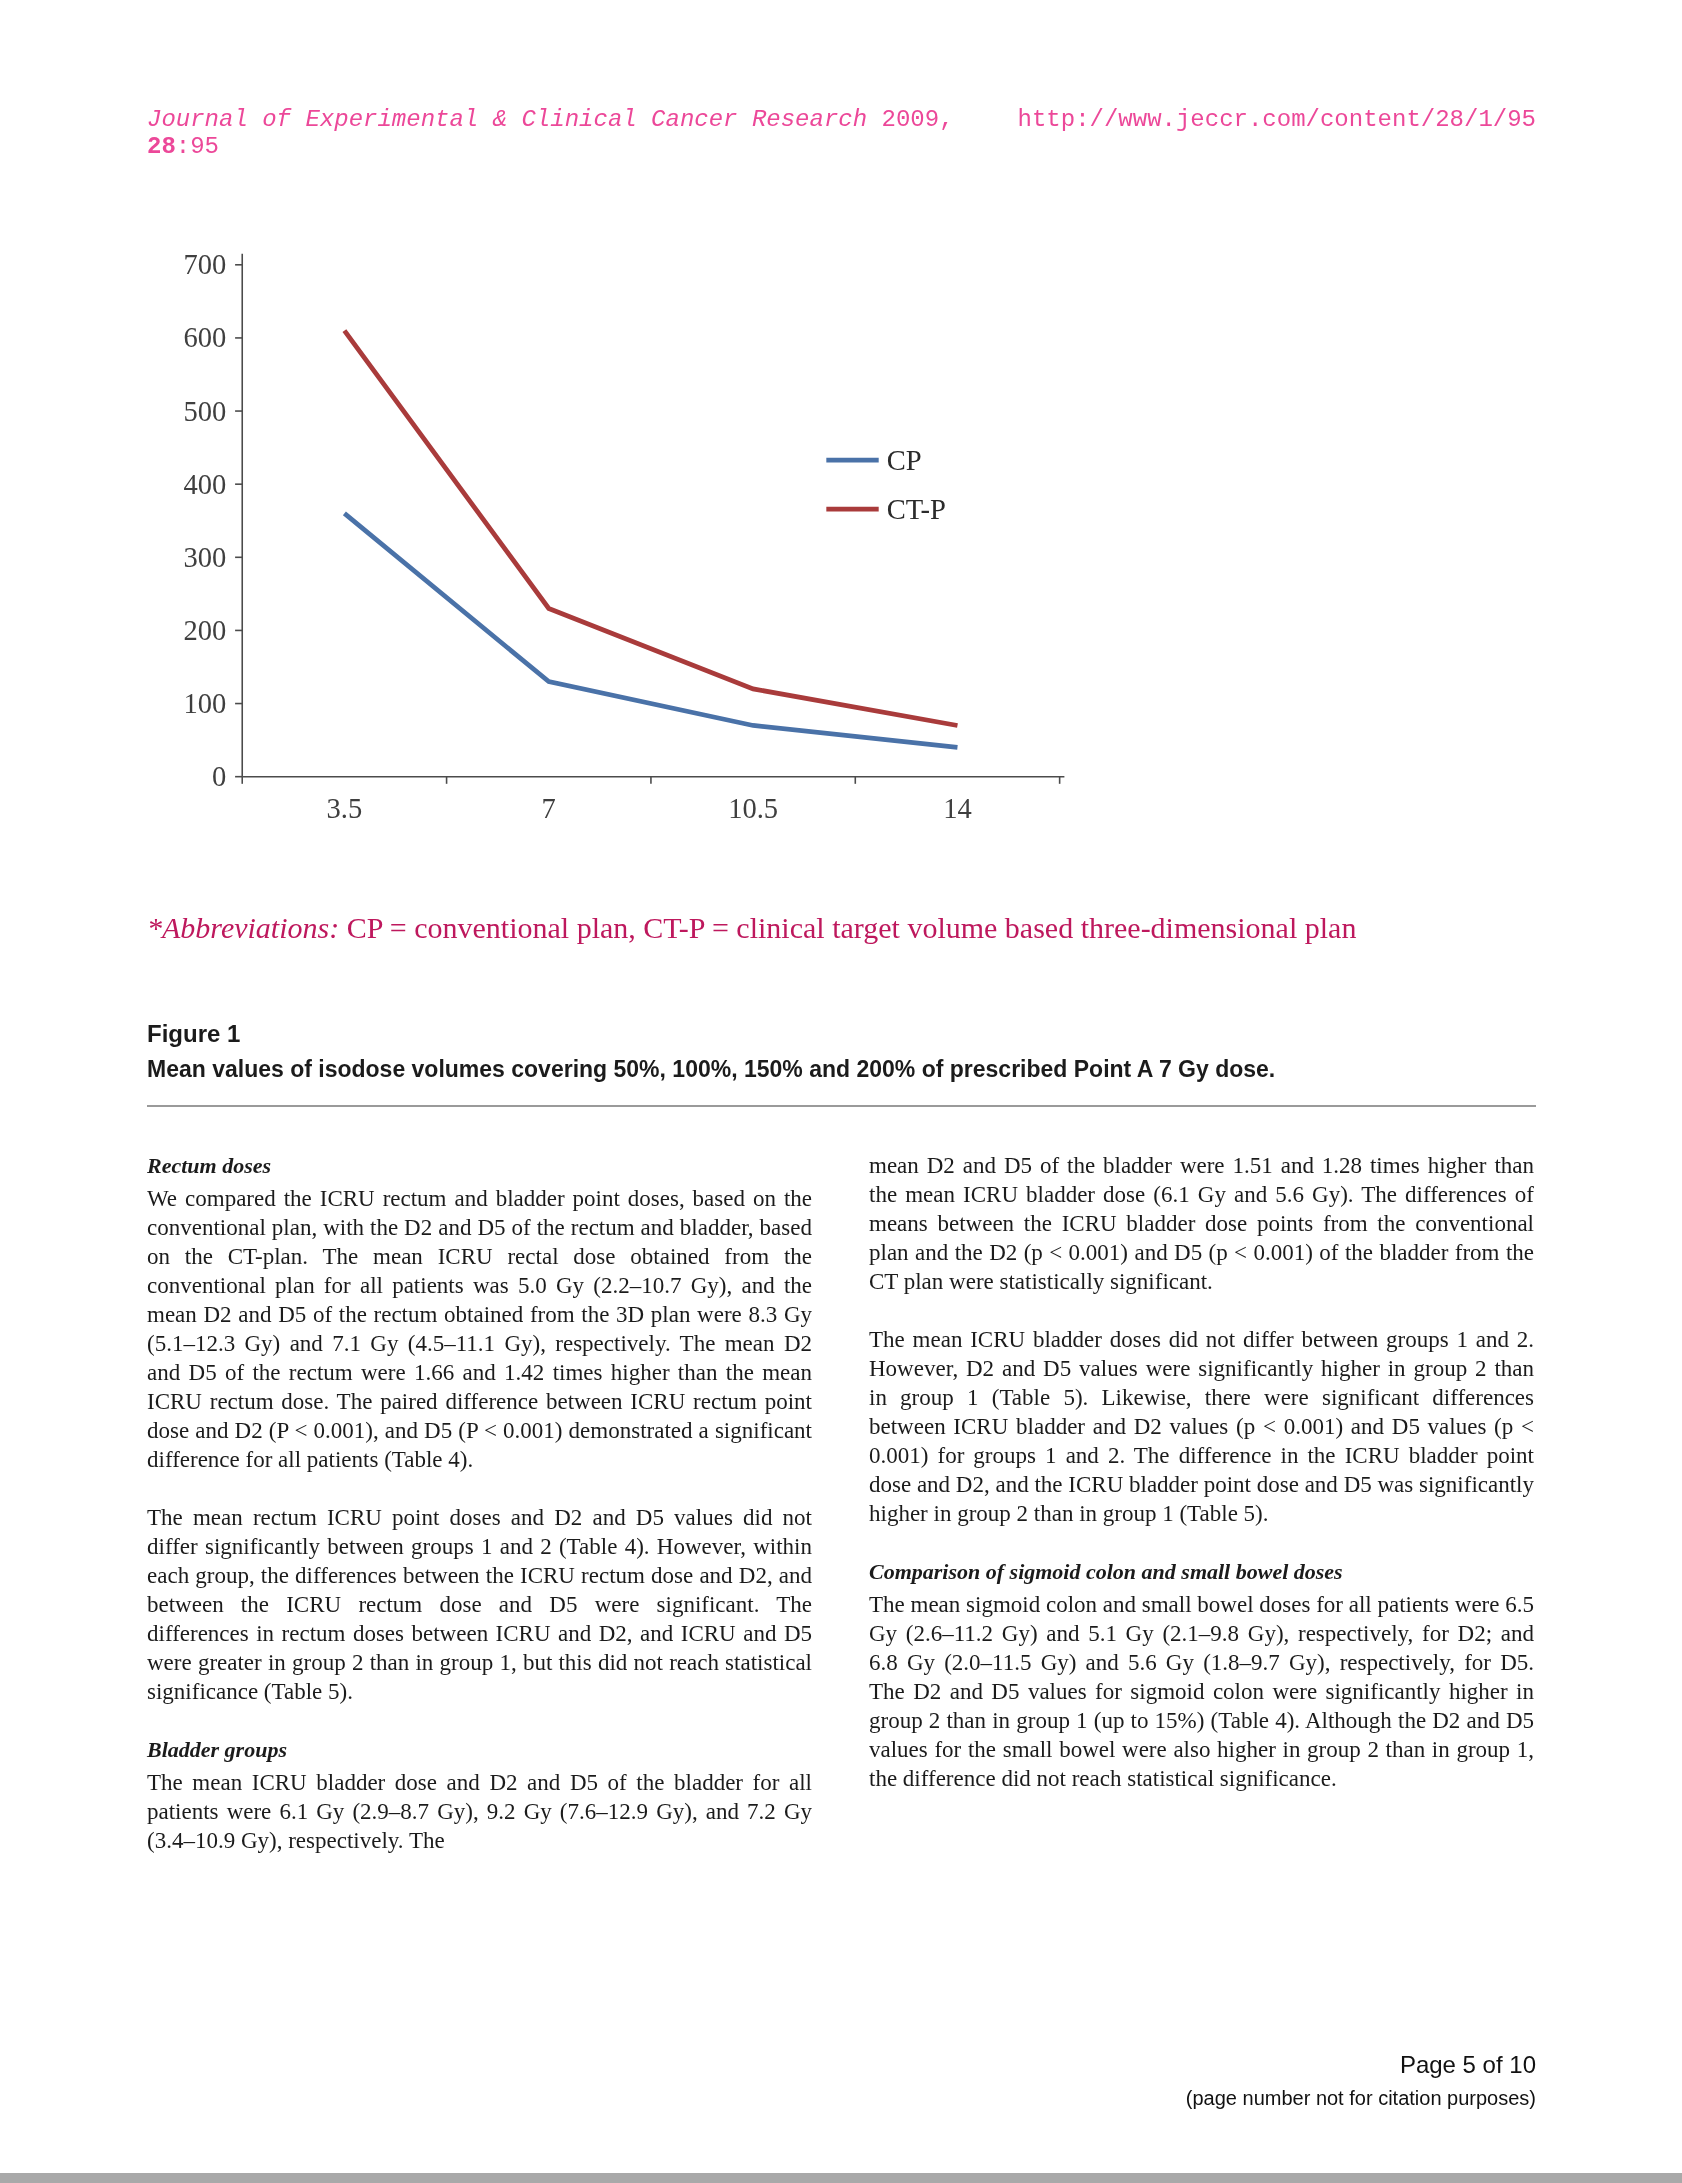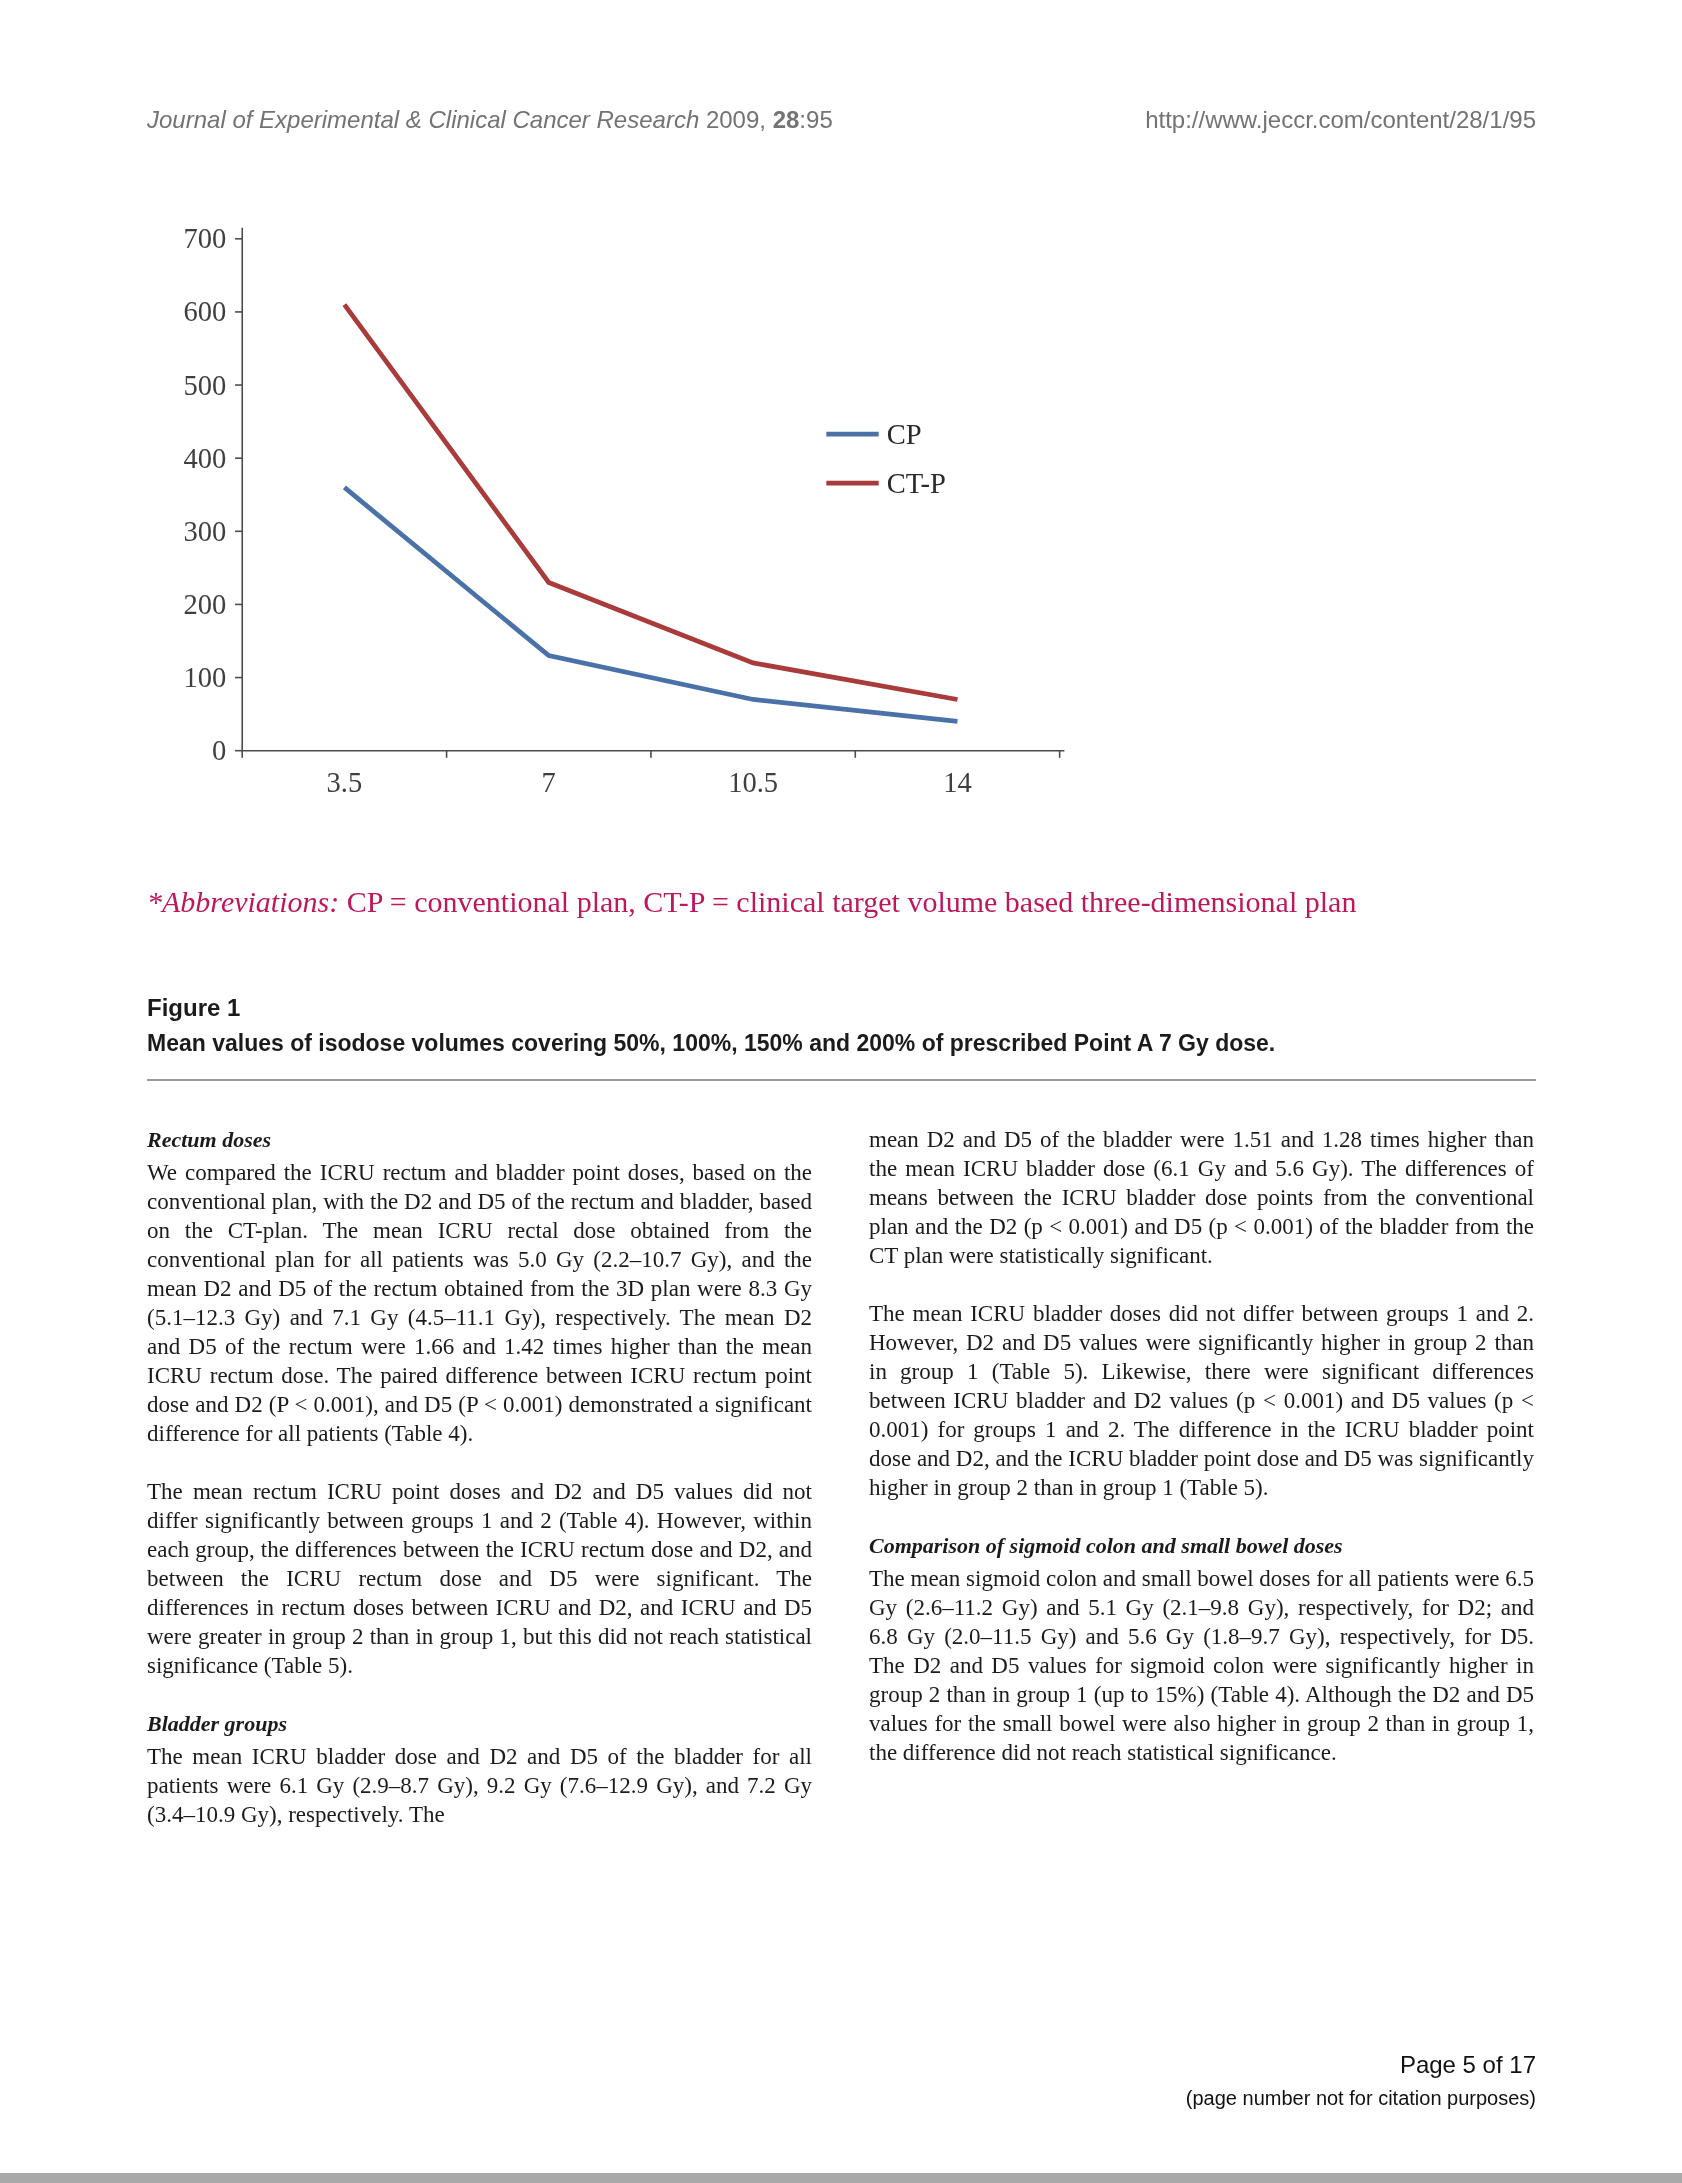--- a/index.html
+++ b/index.html
@@ -6,21 +6,21 @@
   html, body { margin: 0; padding: 0; background: #e8e8e8; }
   .page {
     width: 1682px; height: 2183px; position: relative;
     background: #ffffff; color: #1b1b1b; overflow: hidden;
   }
   .inner { padding: 106px 146px 0 147px; }
 
   
   .header {
     display: flex; justify-content: space-between; align-items: baseline;
-    font-family: Liberation Sans, sans-serif; font-size: 24px; color: #737373;
+    font-family: Liberation Mono, monospace; font-size: 24px; color: #ec4899;
   }
   .header .jname { font-style: italic; }
   .header .vol { font-weight: bold; }
 
   
   .figure-block { margin-top: 73px; }
   svg text.tick  { font-family: "Liberation Serif", serif; font-size: 36px; fill: #3f3f3f; }
   svg text.legend{ font-family: "Liberation Serif", serif; font-size: 36px; fill: #2b2b2b; }
 
   .abbrev {
@@ -129,18 +129,18 @@
       <div class="col">
         <p>mean D2 and D5 of the bladder were 1.51 and 1.28 times higher than the mean ICRU bladder dose (6.1 Gy and 5.6 Gy). The differences of means between the ICRU bladder dose points from the conventional plan and the D2 (p &lt; 0.001) and D5 (p &lt; 0.001) of the bladder from the CT plan were statistically significant.</p>
         <p>The mean ICRU bladder doses did not differ between groups 1 and 2. However, D2 and D5 values were significantly higher in group 2 than in group 1 (Table 5). Likewise, there were significant differences between ICRU bladder and D2 values (p &lt; 0.001) and D5 values (p &lt; 0.001) for groups 1 and 2. The difference in the ICRU bladder point dose and D2, and the ICRU bladder point dose and D5 was significantly higher in group 2 than in group 1 (Table 5).</p>
         <h3 class="sech">Comparison of sigmoid colon and small bowel doses</h3>
         <p>The mean sigmoid colon and small bowel doses for all patients were 6.5 Gy (2.6–11.2 Gy) and 5.1 Gy (2.1–9.8 Gy), respectively, for D2; and 6.8 Gy (2.0–11.5 Gy) and 5.6 Gy (1.8–9.7 Gy), respectively, for D5. The D2 and D5 values for sigmoid colon were significantly higher in group 2 than in group 1 (up to 15%) (Table 4). Although the D2 and D5 values for the small bowel were also higher in group 2 than in group 1, the difference did not reach statistical significance.</p>
       </div>
     </div>
   </div>
 
   <div class="footer">
-    <div class="pageno">Page 5 of 17</div>
+    <div class="pageno">Page 5 of 10</div>
     <div class="note">(page number not for citation purposes)</div>
   </div>
   <div class="bottom-edge"></div>
 </div>
 
 
 </body></html>

